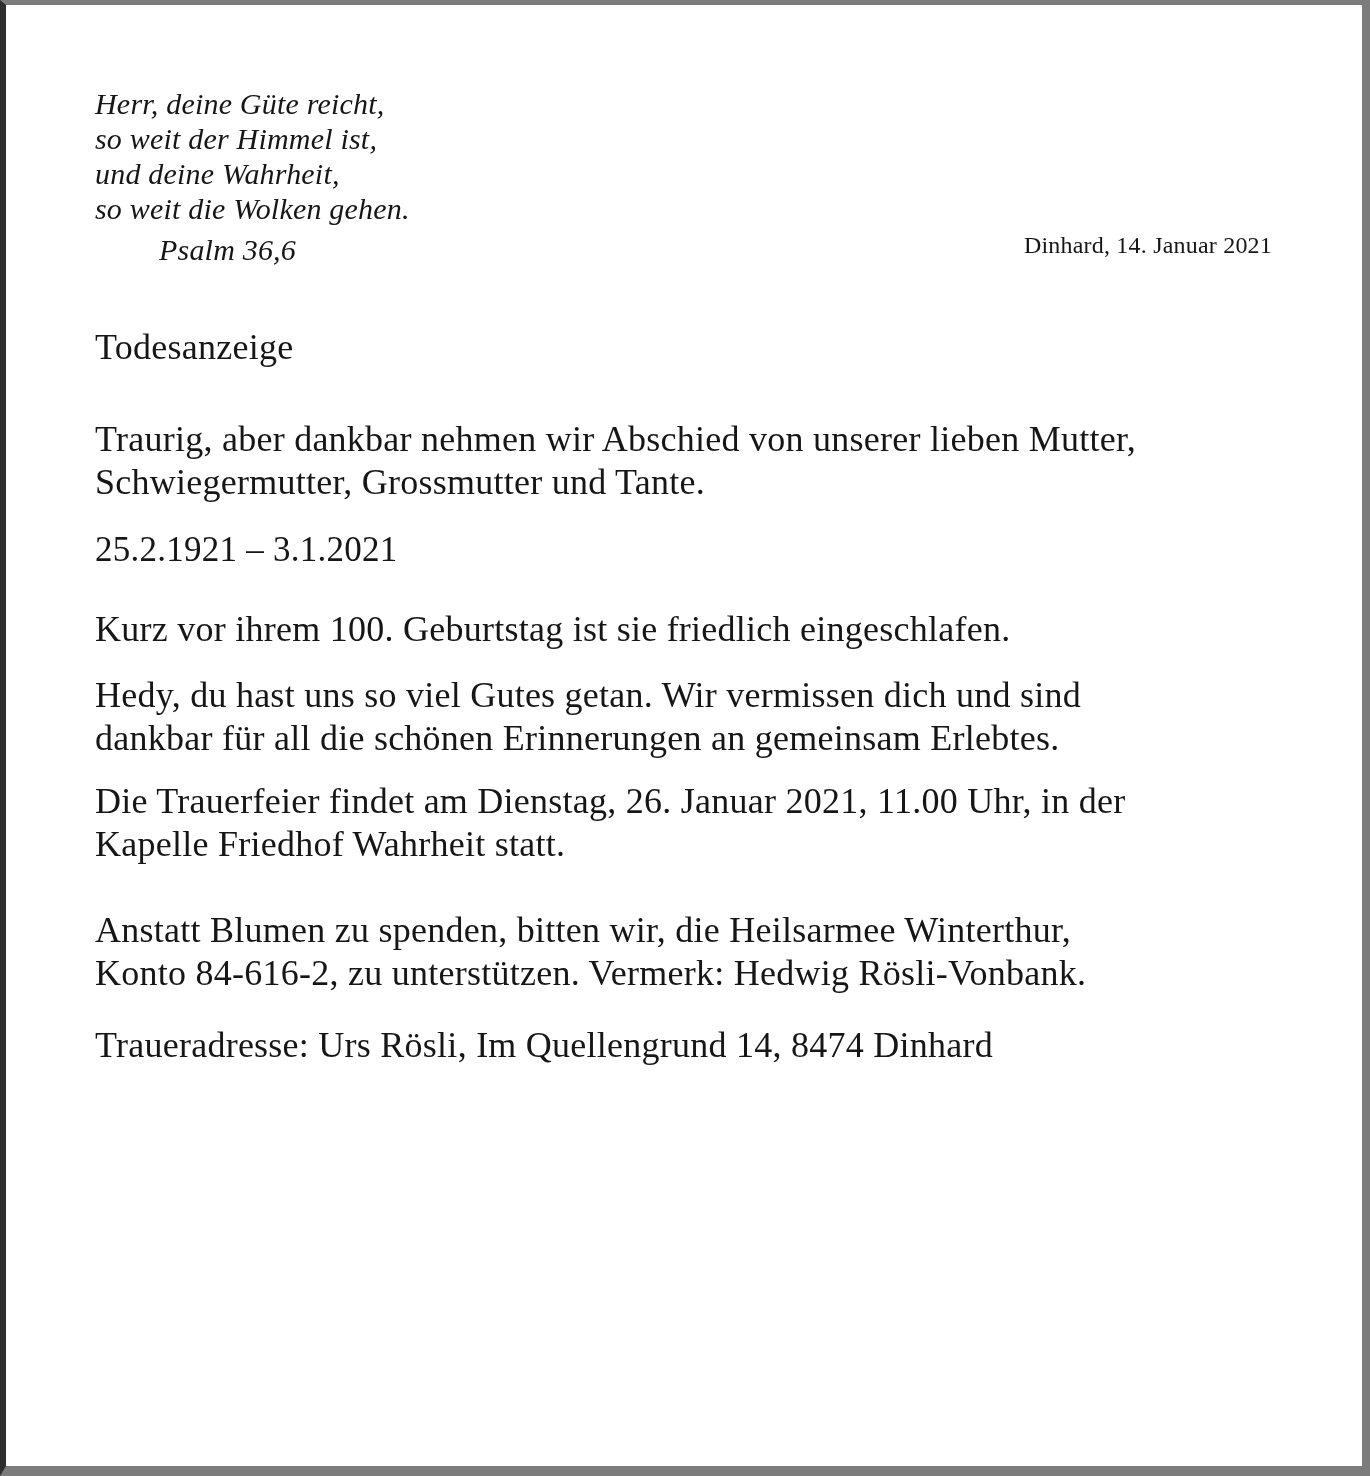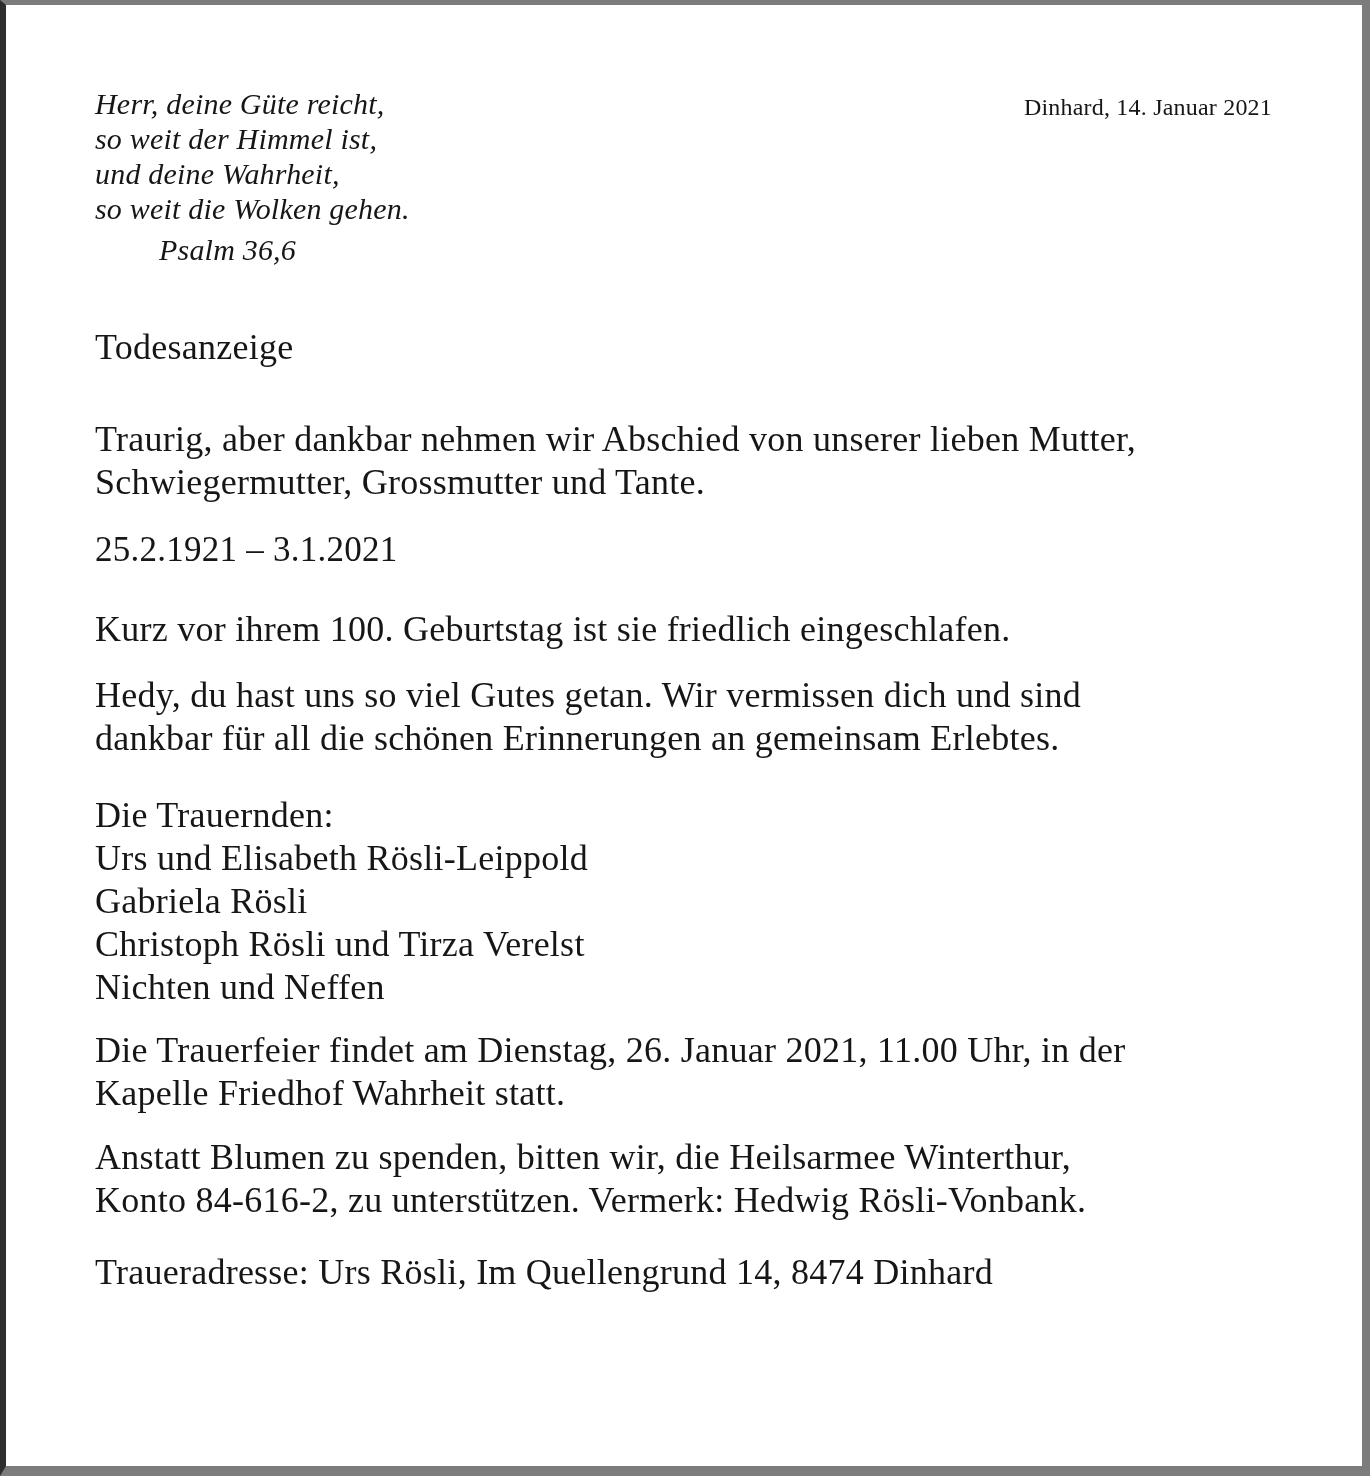--- a/index.html
+++ b/index.html
@@ -15,21 +15,21 @@
     overflow: hidden;
     font-family: "Liberation Serif", serif;
     color: #161616;
   }
   .content {
     padding: 81px 90px 0 89px;
   }
   .header-row {
     display: flex;
     justify-content: space-between;
-    align-items: flex-start;
+    align-items: flex-end;
   }
   .quote-block {
     font-style: italic;
     font-size: 30px;
     line-height: 35px;
     letter-spacing: 0.2px;
   }
   .quote-attr {
     margin-top: 6px;
     margin-left: 64px;
@@ -54,21 +54,21 @@
     line-height: 84px;
     font-weight: 700;
     letter-spacing: 2px;
     color: #0d0d0d;
   }
   .life-dates    { margin-top: 24px; font-size: 35px; }
   .passing-para  { margin-top: 37px; }
   .tribute-para  { margin-top: 23px; font-family: Liberation Serif, serif; }
   .mourners-block{ margin-top: 34px; }
   .funeral-para  { margin-top: 20px; }
-  .donation-para { margin-top: 21px; }
+  .donation-para { margin-top: 43px; }
   .address-para  { margin-top: 29px; }
 </style>
 </head>
 <body>
 
 <div class="page">
   <div class="content">
 
     <div class="header-row">
       <div class="quote-block">
@@ -91,27 +91,20 @@
 
     <div class="body-text life-dates">25.2.1921 – 3.1.2021</div>
 
     <div class="body-text passing-para">Kurz vor ihrem 100. Geburtstag ist sie friedlich eingeschlafen.</div>
 
     <div class="body-text tribute-para">
       <div>Hedy, du hast uns so viel Gutes getan. Wir vermissen dich und sind</div>
       <div>dankbar für all die schönen Erinnerungen an gemeinsam Erlebtes.</div>
     </div>
 
-    <div class="body-text mourners-block">
-      <div>Die Trauernden:</div>
-      <div>Urs und Elisabeth Rösli-Leippold</div>
-      <div>Gabriela Rösli</div>
-      <div>Christoph Rösli und Tirza Verelst</div>
-      <div>Nichten und Neffen</div>
-    </div>
 
     <div class="body-text funeral-para">
       <div>Die Trauerfeier findet am Dienstag, 26. Januar 2021, 11.00 Uhr, in der</div>
       <div>Kapelle Friedhof Wahrheit statt.</div>
     </div>
 
     <div class="body-text donation-para">
       <div>Anstatt Blumen zu spenden, bitten wir, die Heilsarmee Winterthur,</div>
       <div>Konto 84-616-2, zu unterstützen. Vermerk: Hedwig Rösli-Vonbank.</div>
     </div>

